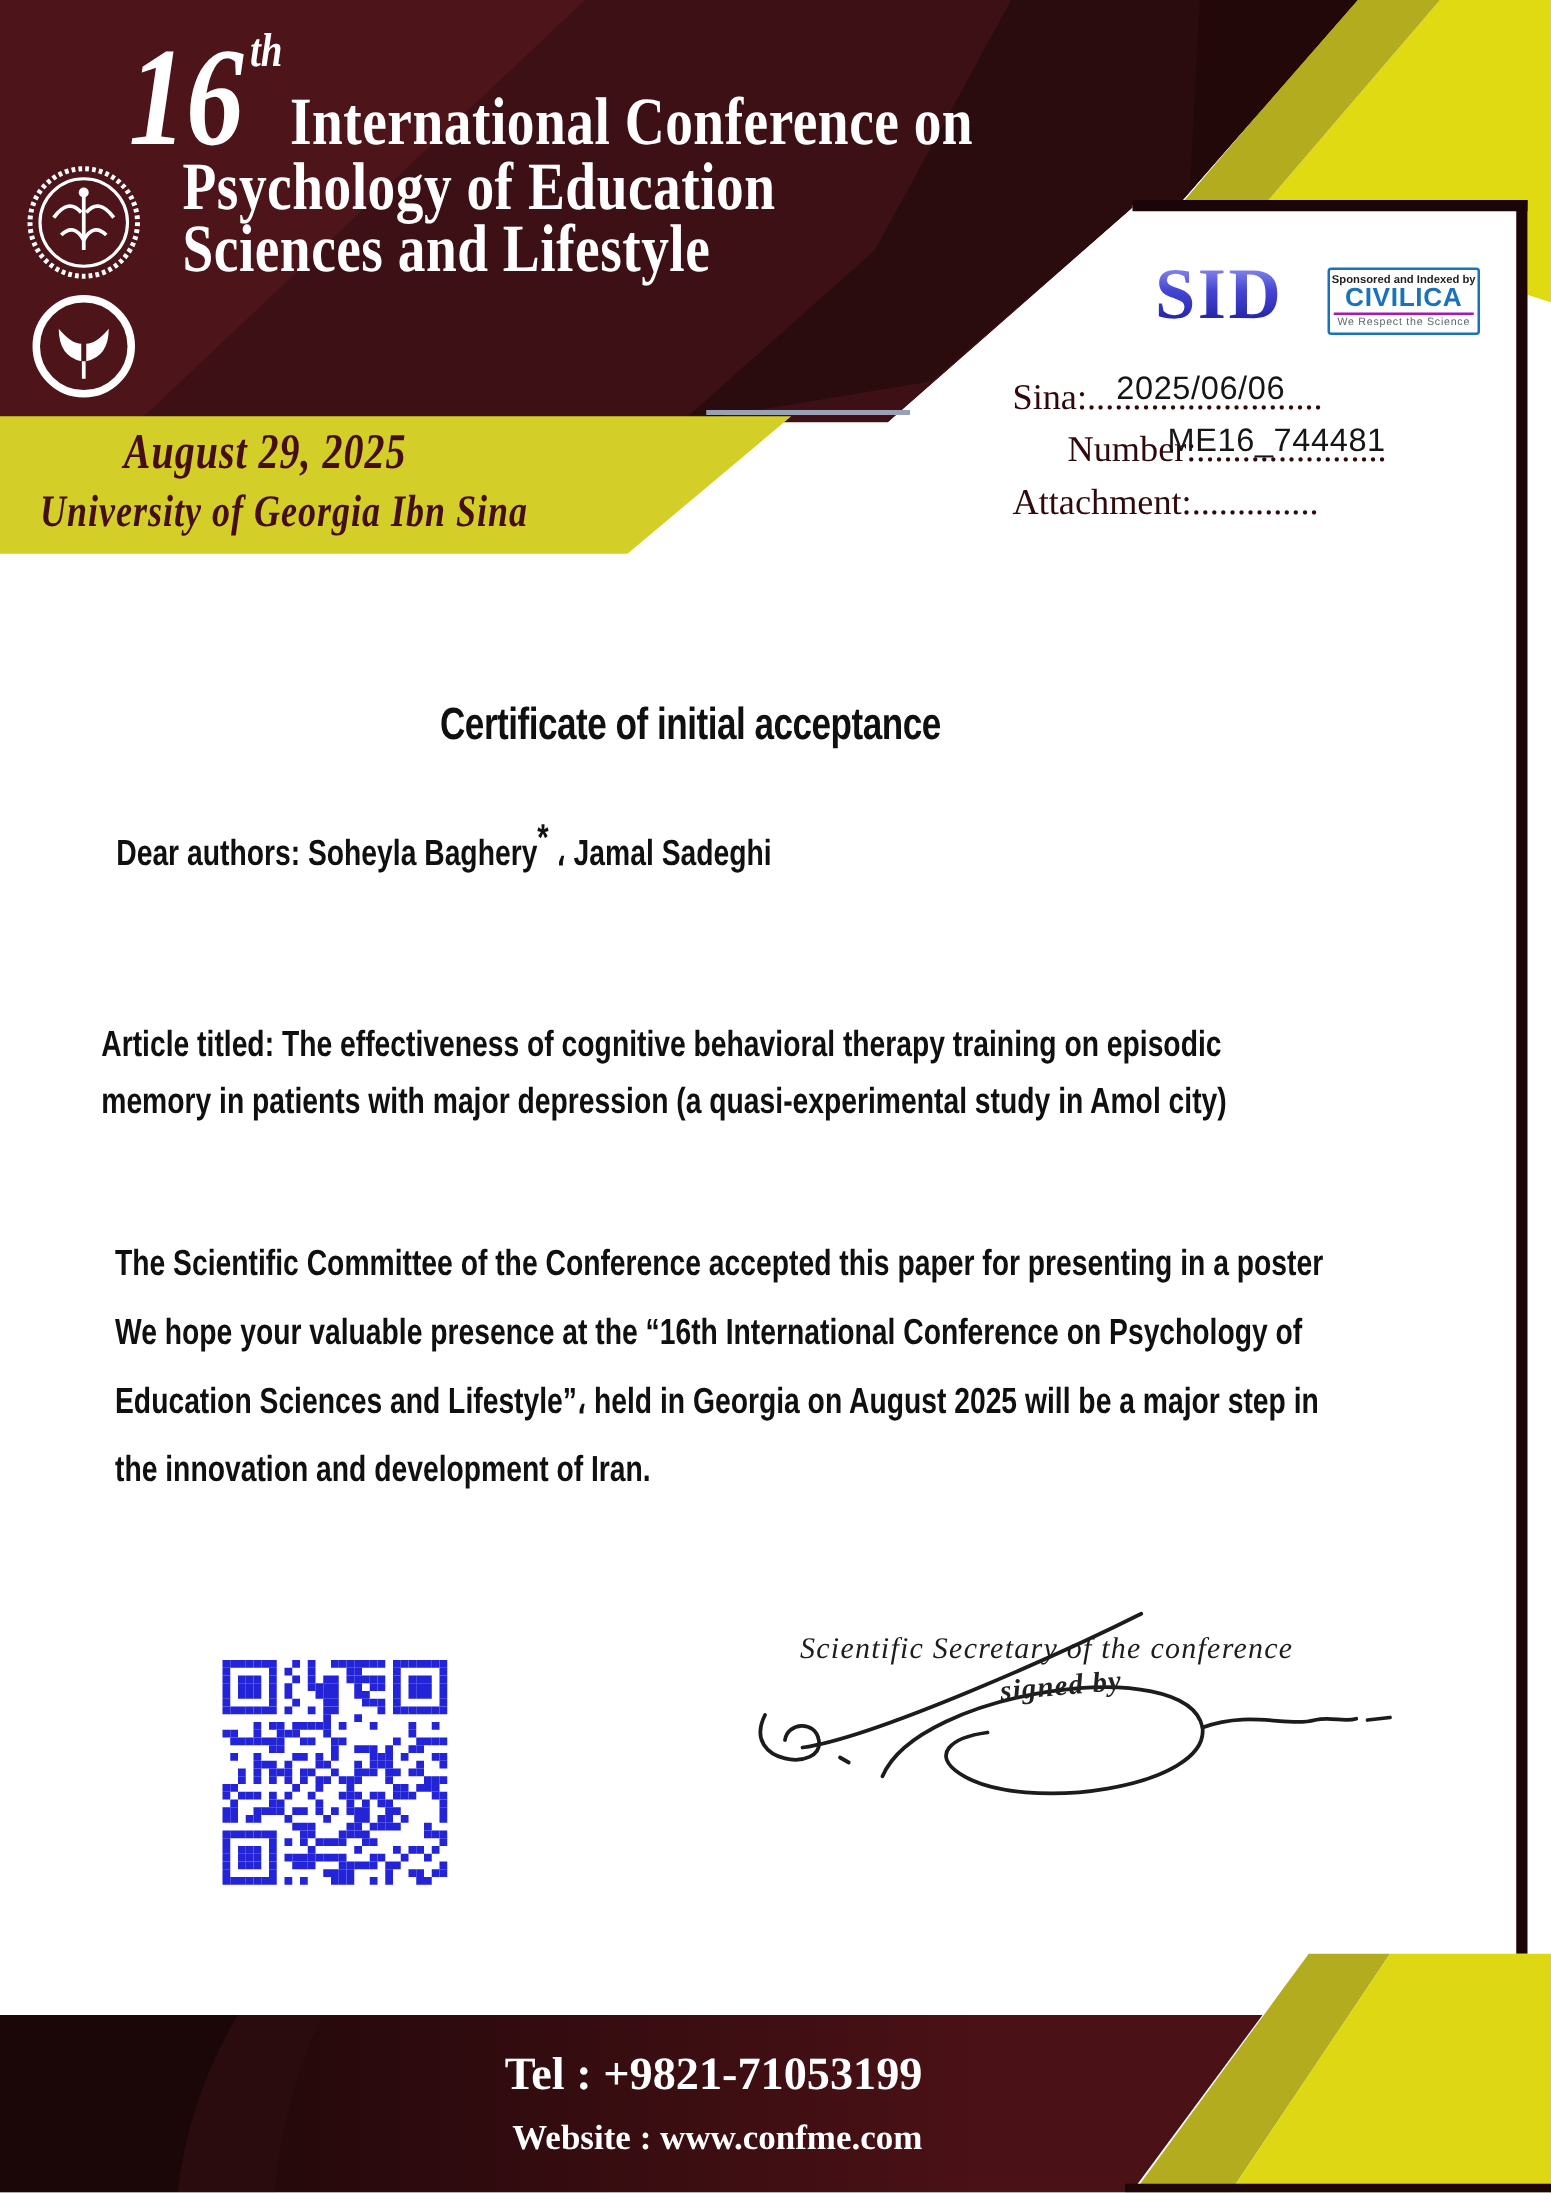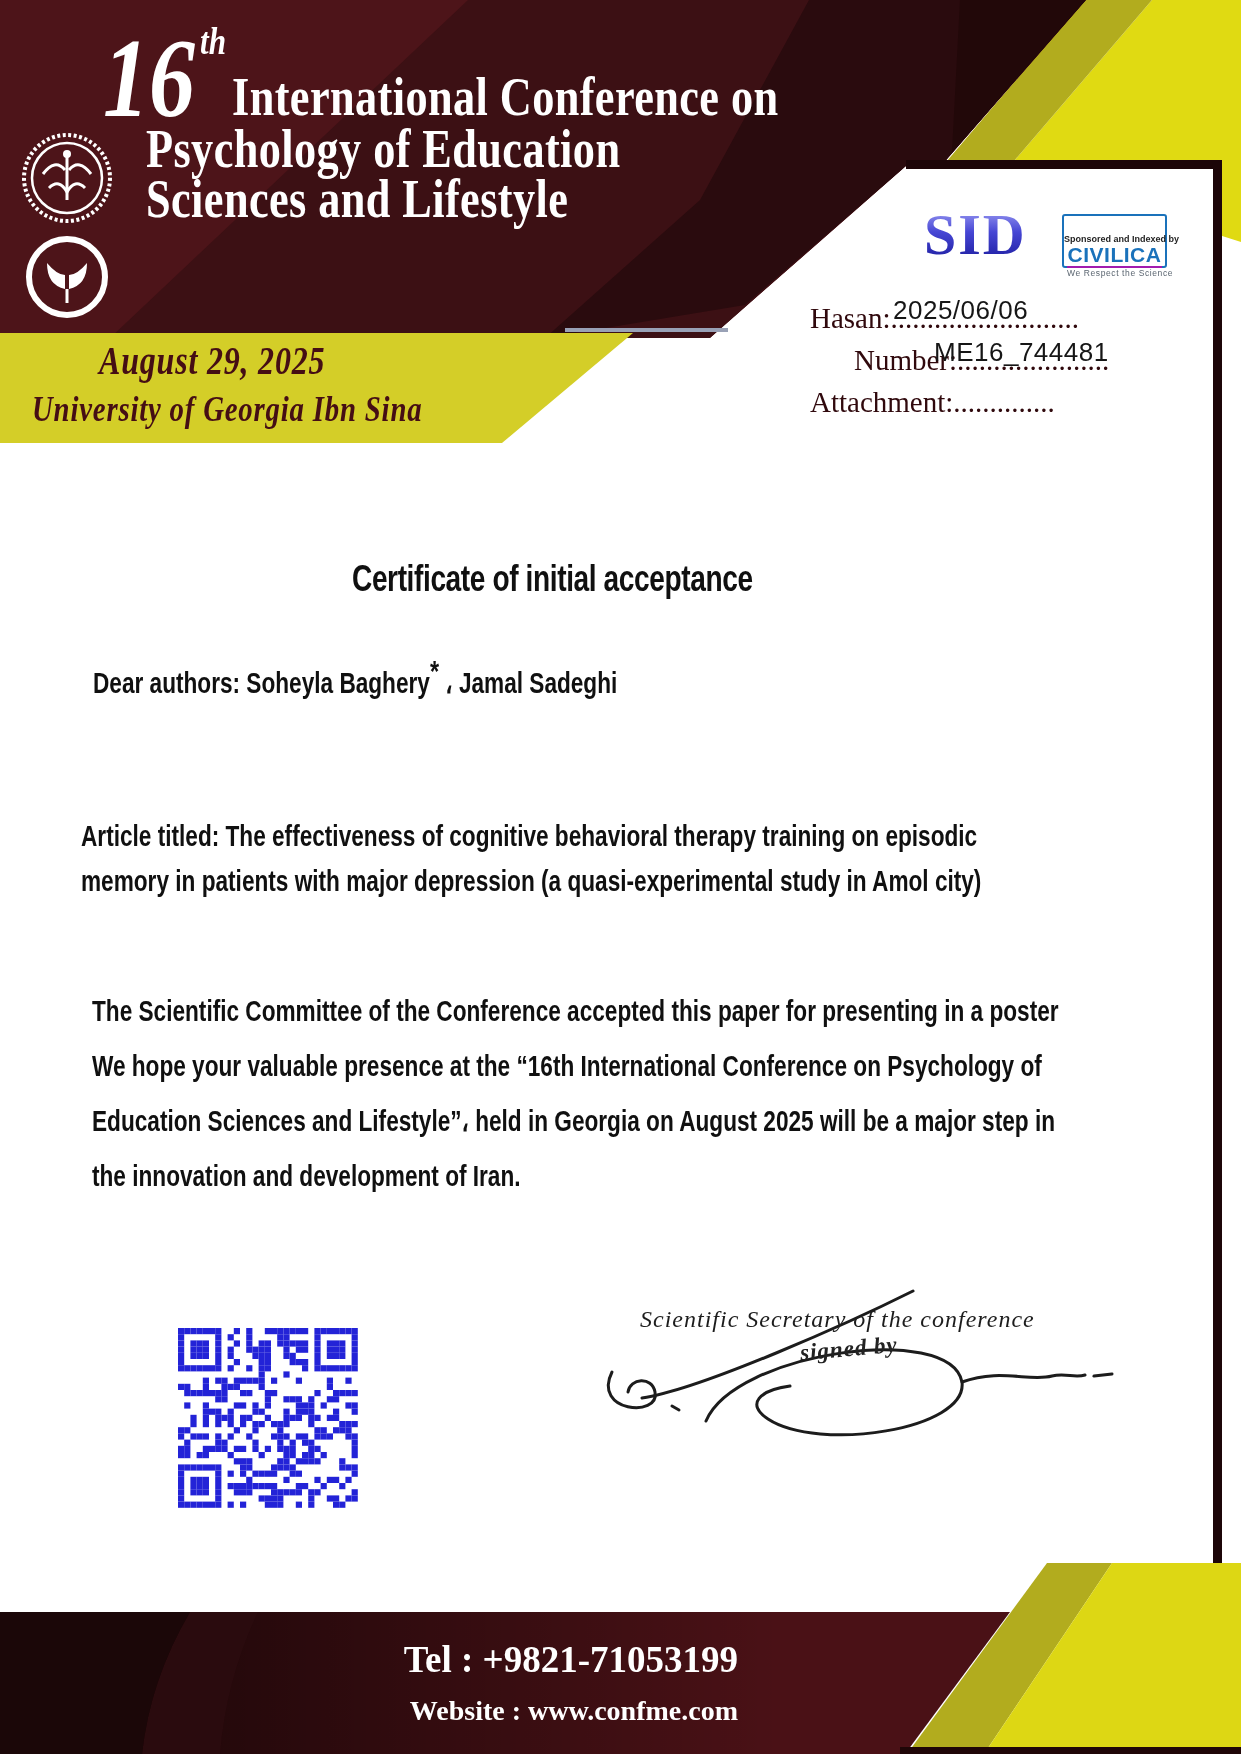--- a/index.html
+++ b/index.html
@@ -12,22 +12,22 @@
            transform:scaleX(.82);transform-origin:0 0;}
   .banner-txt{font-family:"Liberation Serif",serif;font-weight:bold;font-style:italic;color:#450e14;
               transform:scaleX(.80);transform-origin:0 0;letter-spacing:1px;}
   .stamp-label{font-family:"Liberation Serif",serif;color:#30090d;font-size:29px;}
   .stamp-value{font-family:"Liberation Sans",sans-serif;color:#161616;font-size:26px;letter-spacing:.5px;}
   .cond{font-weight:bold;color:#101010;transform:scaleX(.78);transform-origin:0 0;}
   .sid{font-family:"Liberation Serif",serif;font-weight:bold;font-size:58px;color:#2d2db8;
        background:linear-gradient(#9a9af2 5%,#4646d4 45%,#1d1da0 95%);
        -webkit-background-clip:text;background-clip:text;-webkit-text-fill-color:transparent;
        letter-spacing:2px;}
-  .civ-box{box-sizing:border-box;width:105px;height:54px;border:2px solid #1a72bb;border-radius:3px;
-           background:#fff;text-align:center;padding-top:18px;}
+  .civ-box{box-sizing:border-box;width:122px;height:54px;border:2px solid #1a72bb;border-radius:3px;
+           background:#fff;text-align:center;padding-top:2px;}
   .civ-top{font-size:9px;font-weight:bold;color:#1f1f1f;line-height:10px;}
   .civ-name{font-size:21px;font-weight:bold;color:#1a72bb;line-height:21px;letter-spacing:.5px;}
   .civ-bot{font-size:8.5px;color:#5a6570;line-height:11px;border-top:2px solid #a21caf;
            margin:1px 3px 0 3px;letter-spacing:.6px;}
   .sig-name{font-family:"Liberation Serif",serif;font-style:italic;font-weight:bold;
             font-size:30px;color:#1d1d1d;letter-spacing:2px;}
   .sig-role{font-family:"Liberation Serif",serif;font-style:italic;font-size:24px;color:#1d1d1d;
             letter-spacing:1px;}
   .signedby{font-family:"Liberation Serif",serif;font-style:italic;font-weight:bold;font-size:23px;
             color:#222;transform:rotate(-5deg);letter-spacing:1px;}
@@ -503,21 +503,21 @@
   <div class="abs banner-txt" style="left:32px;top:390px;font-size:36px;line-height:38px;">University of Georgia Ibn Sina</div>
 
   <div class="abs sid" style="left:924px;top:206px;line-height:58px;">SID</div>
   <div class="abs civ-box" style="left:1062px;top:214px;">
     <div class="civ-top">Sponsored and Indexed by</div>
     <div class="civ-name">CIVILICA</div>
     <div class="civ-bot">We Respect the Science</div>
   </div>
 
   <div class="abs stamp-label" style="left:810px;top:302px;">
-    <span>Hasan:</span><span>..........................</span>
+    <span>Sina:</span><span>..........................</span>
   </div>
   <div class="abs stamp-value" style="left:893px;top:295px;">2025/06/06</div>
 
   <div class="abs stamp-label" style="left:810px;top:344px;margin-left:44px;">
     <span>Number:</span><span>.....................</span>
   </div>
   <div class="abs stamp-value" style="left:934px;top:337px;">ME16_744481</div>
 
   <div class="abs stamp-label" style="left:810px;top:386px;">
     <span>Attachment:</span><span>..............</span>

